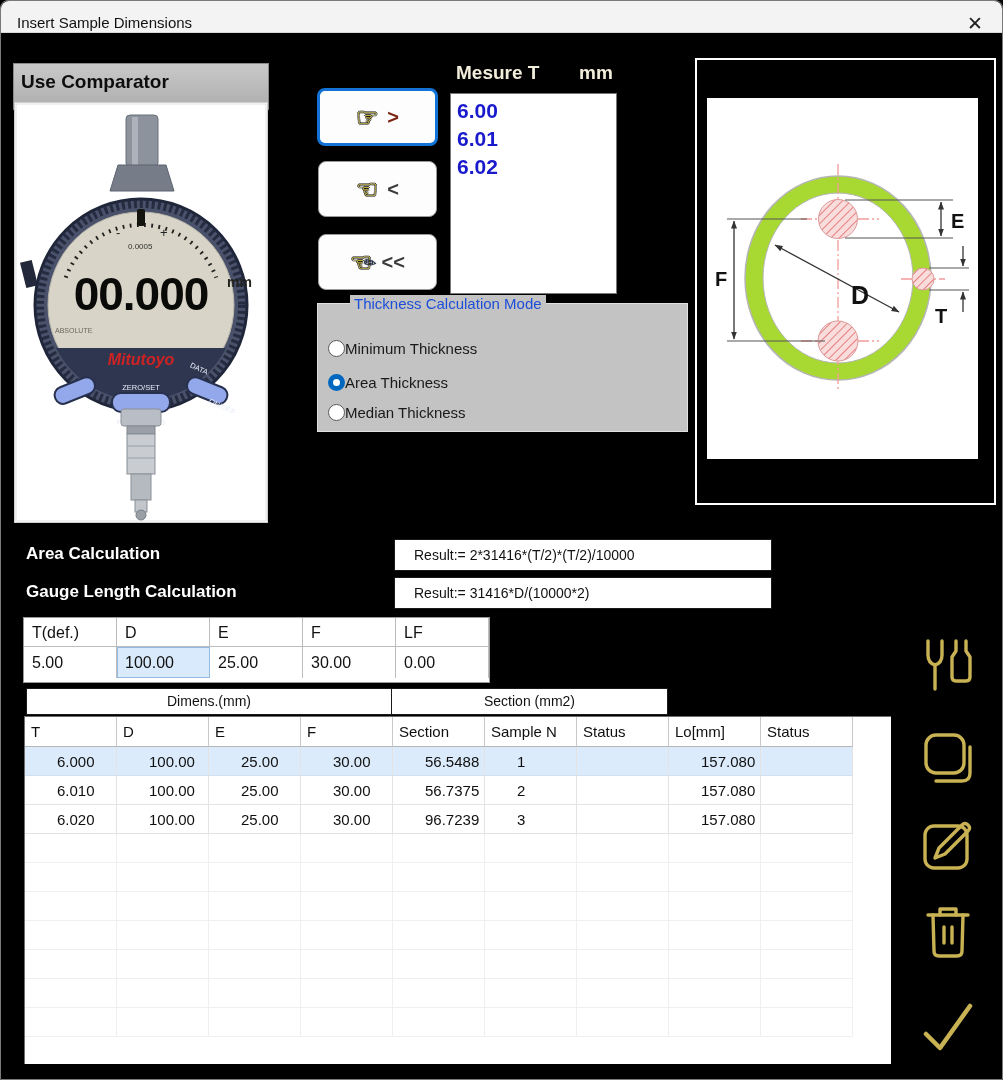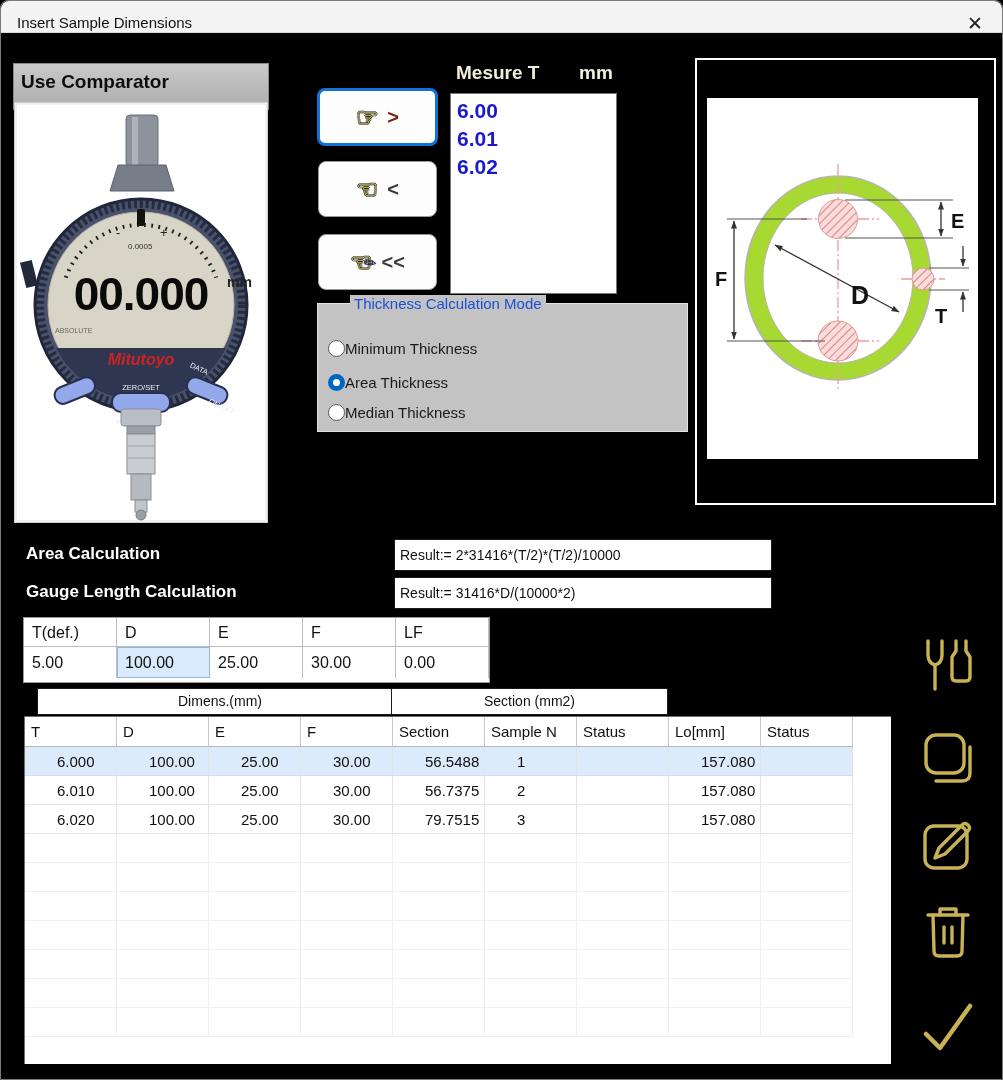--- a/index.html
+++ b/index.html
@@ -41,21 +41,21 @@
   .opt{position:absolute;left:10px;display:flex;align-items:center;cursor:pointer;}
   .radio{width:17px;height:17px;border-radius:50%;background:#fff;border:1px solid #5a5a5a;box-sizing:border-box;}
   .radio.sel{border:5px solid #0067c0;}
   .optlabel{font-size:15px;color:#1a1a1a;}
   
   #diagframe{left:694px;top:57px;width:301px;height:447px;background:#000;border:2px solid #fff;box-sizing:border-box;}
   #diagpanel{left:10px;top:38px;width:271px;height:361px;background:#fff;}
   
   .calcLabel{left:25px;font-size:17px;font-weight:bold;color:#fff;}
   .calcField{left:393px;width:378px;height:32px;background:#fff;border:1px solid #1a1a1a;box-sizing:border-box;
-    font-size:14px;color:#111;line-height:30px;padding-left:5px;white-space:nowrap;}
+    font-size:14px;color:#111;line-height:30px;padding-left:19px;white-space:nowrap;}
   
   #defTable{left:22px;top:616px;background:#fff;border:1px solid #9a9a9a;padding:0 0 4px 0;}
   .drow{display:grid;grid-template-columns:repeat(5,93px);}
   .dcell{height:29px;line-height:29px;font-size:16px;color:#111;padding-left:8px;box-sizing:border-box;
     border-right:1px solid #bdbdbd;border-bottom:1px solid #bdbdbd;}
   .dcell.v{height:31px;line-height:31px;border-bottom:none;}
   .dcell.hl{background:#d9eafc;outline:1px solid #93bbe2;outline-offset:-1px;}
   
   .ghead{top:687px;height:27px;background:#fff;border:1px solid #1a1a1a;box-sizing:border-box;
     text-align:center;font-size:14px;color:#111;line-height:25px;}
@@ -240,21 +240,21 @@
       </div>
       <div class="drow">
         <div class="dcell v">5.00</div>
         <div class="dcell v hl">100.00</div>
         <div class="dcell v">25.00</div>
         <div class="dcell v">30.00</div>
         <div class="dcell v">0.00</div>
       </div>
     </div>
 
-  <div class="abs ghead" style="left:36px;width:366px;">Dimens.(mm)</div>
+  <div class="abs ghead" style="left:25px;width:366px;">Dimens.(mm)</div>
   <div class="abs ghead" style="left:390px;width:277px;">Section (mm2)</div>
 
   <div id="mainTable" class="abs">
       <div class="mrow h">
         <div class="mcell">T</div>
         <div class="mcell">D</div>
         <div class="mcell">E</div>
         <div class="mcell">F</div>
         <div class="mcell">Section</div>
         <div class="mcell">Sample N</div>
@@ -282,21 +282,21 @@
         <div class="mcell">2</div>
         <div class="mcell"></div>
         <div class="mcell">157.080</div>
         <div class="mcell"></div>
       </div>
       <div class="mrow d">
         <div class="mcell">6.020</div>
         <div class="mcell">100.00</div>
         <div class="mcell">25.00</div>
         <div class="mcell">30.00</div>
-        <div class="mcell">79.7515</div>
+        <div class="mcell">96.7239</div>
         <div class="mcell">3</div>
         <div class="mcell"></div>
         <div class="mcell">157.080</div>
         <div class="mcell"></div>
       </div>
       <div class="mrow e">
         <div class="mcell"></div>
         <div class="mcell"></div>
         <div class="mcell"></div>
         <div class="mcell"></div>

